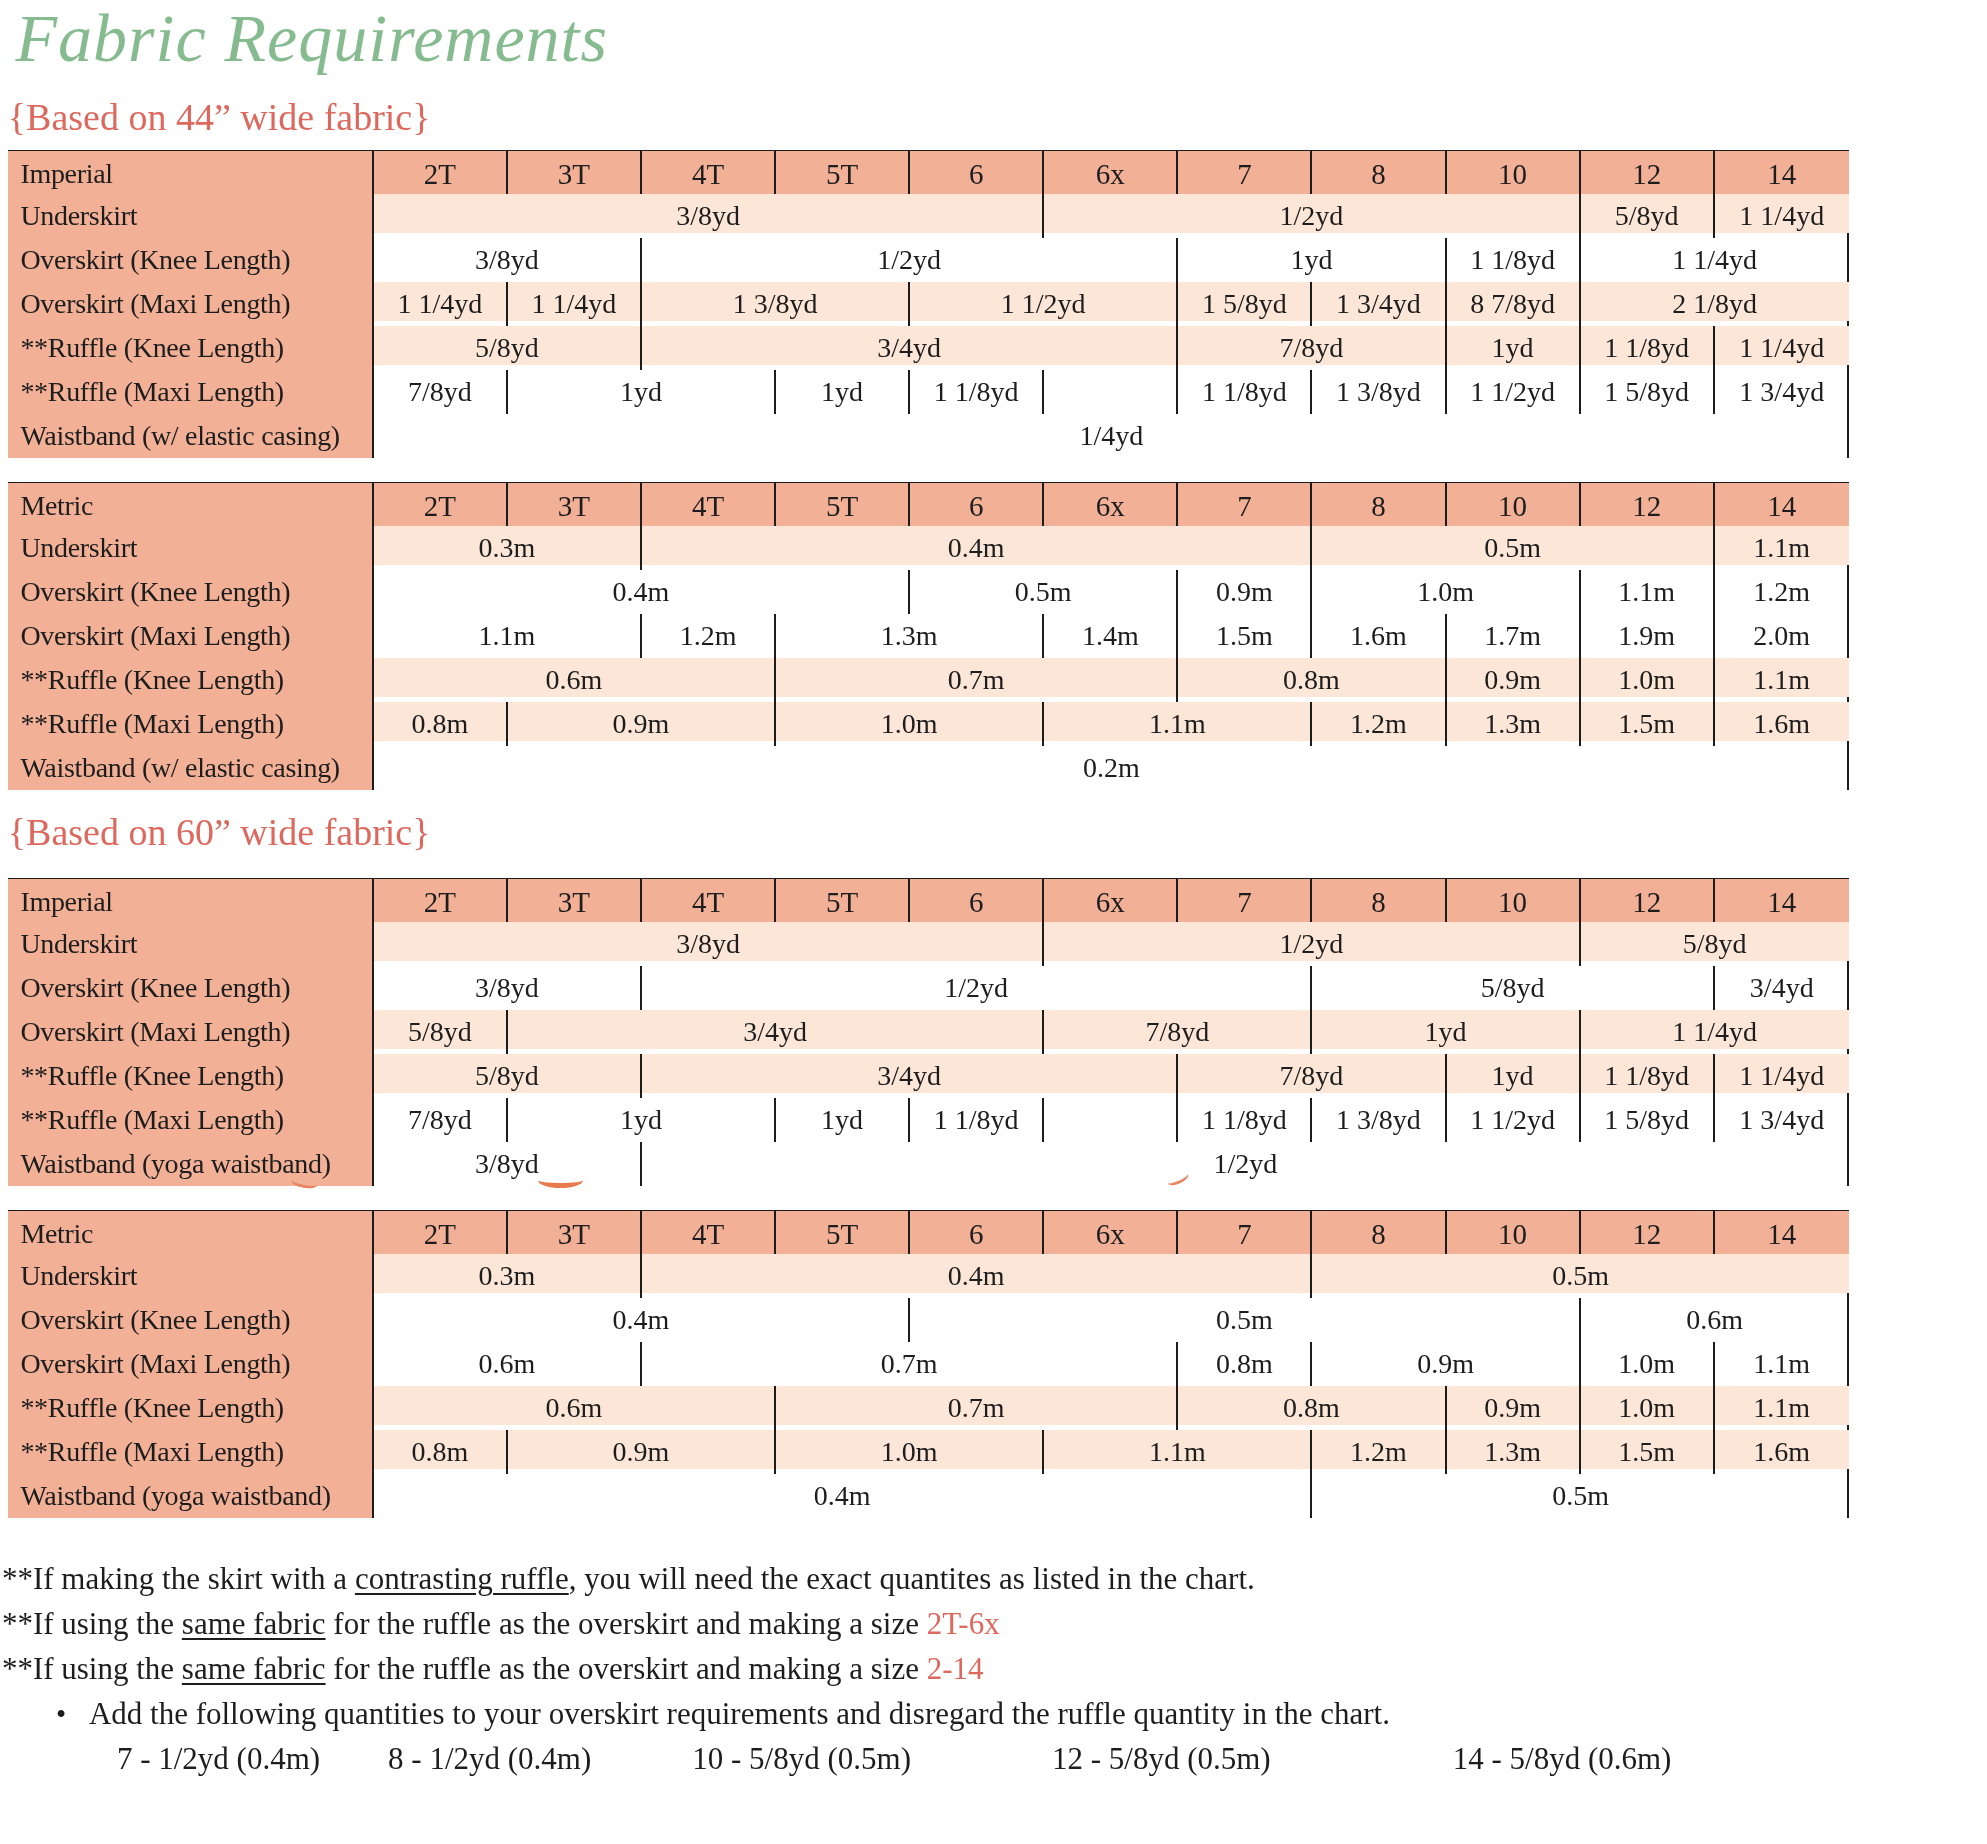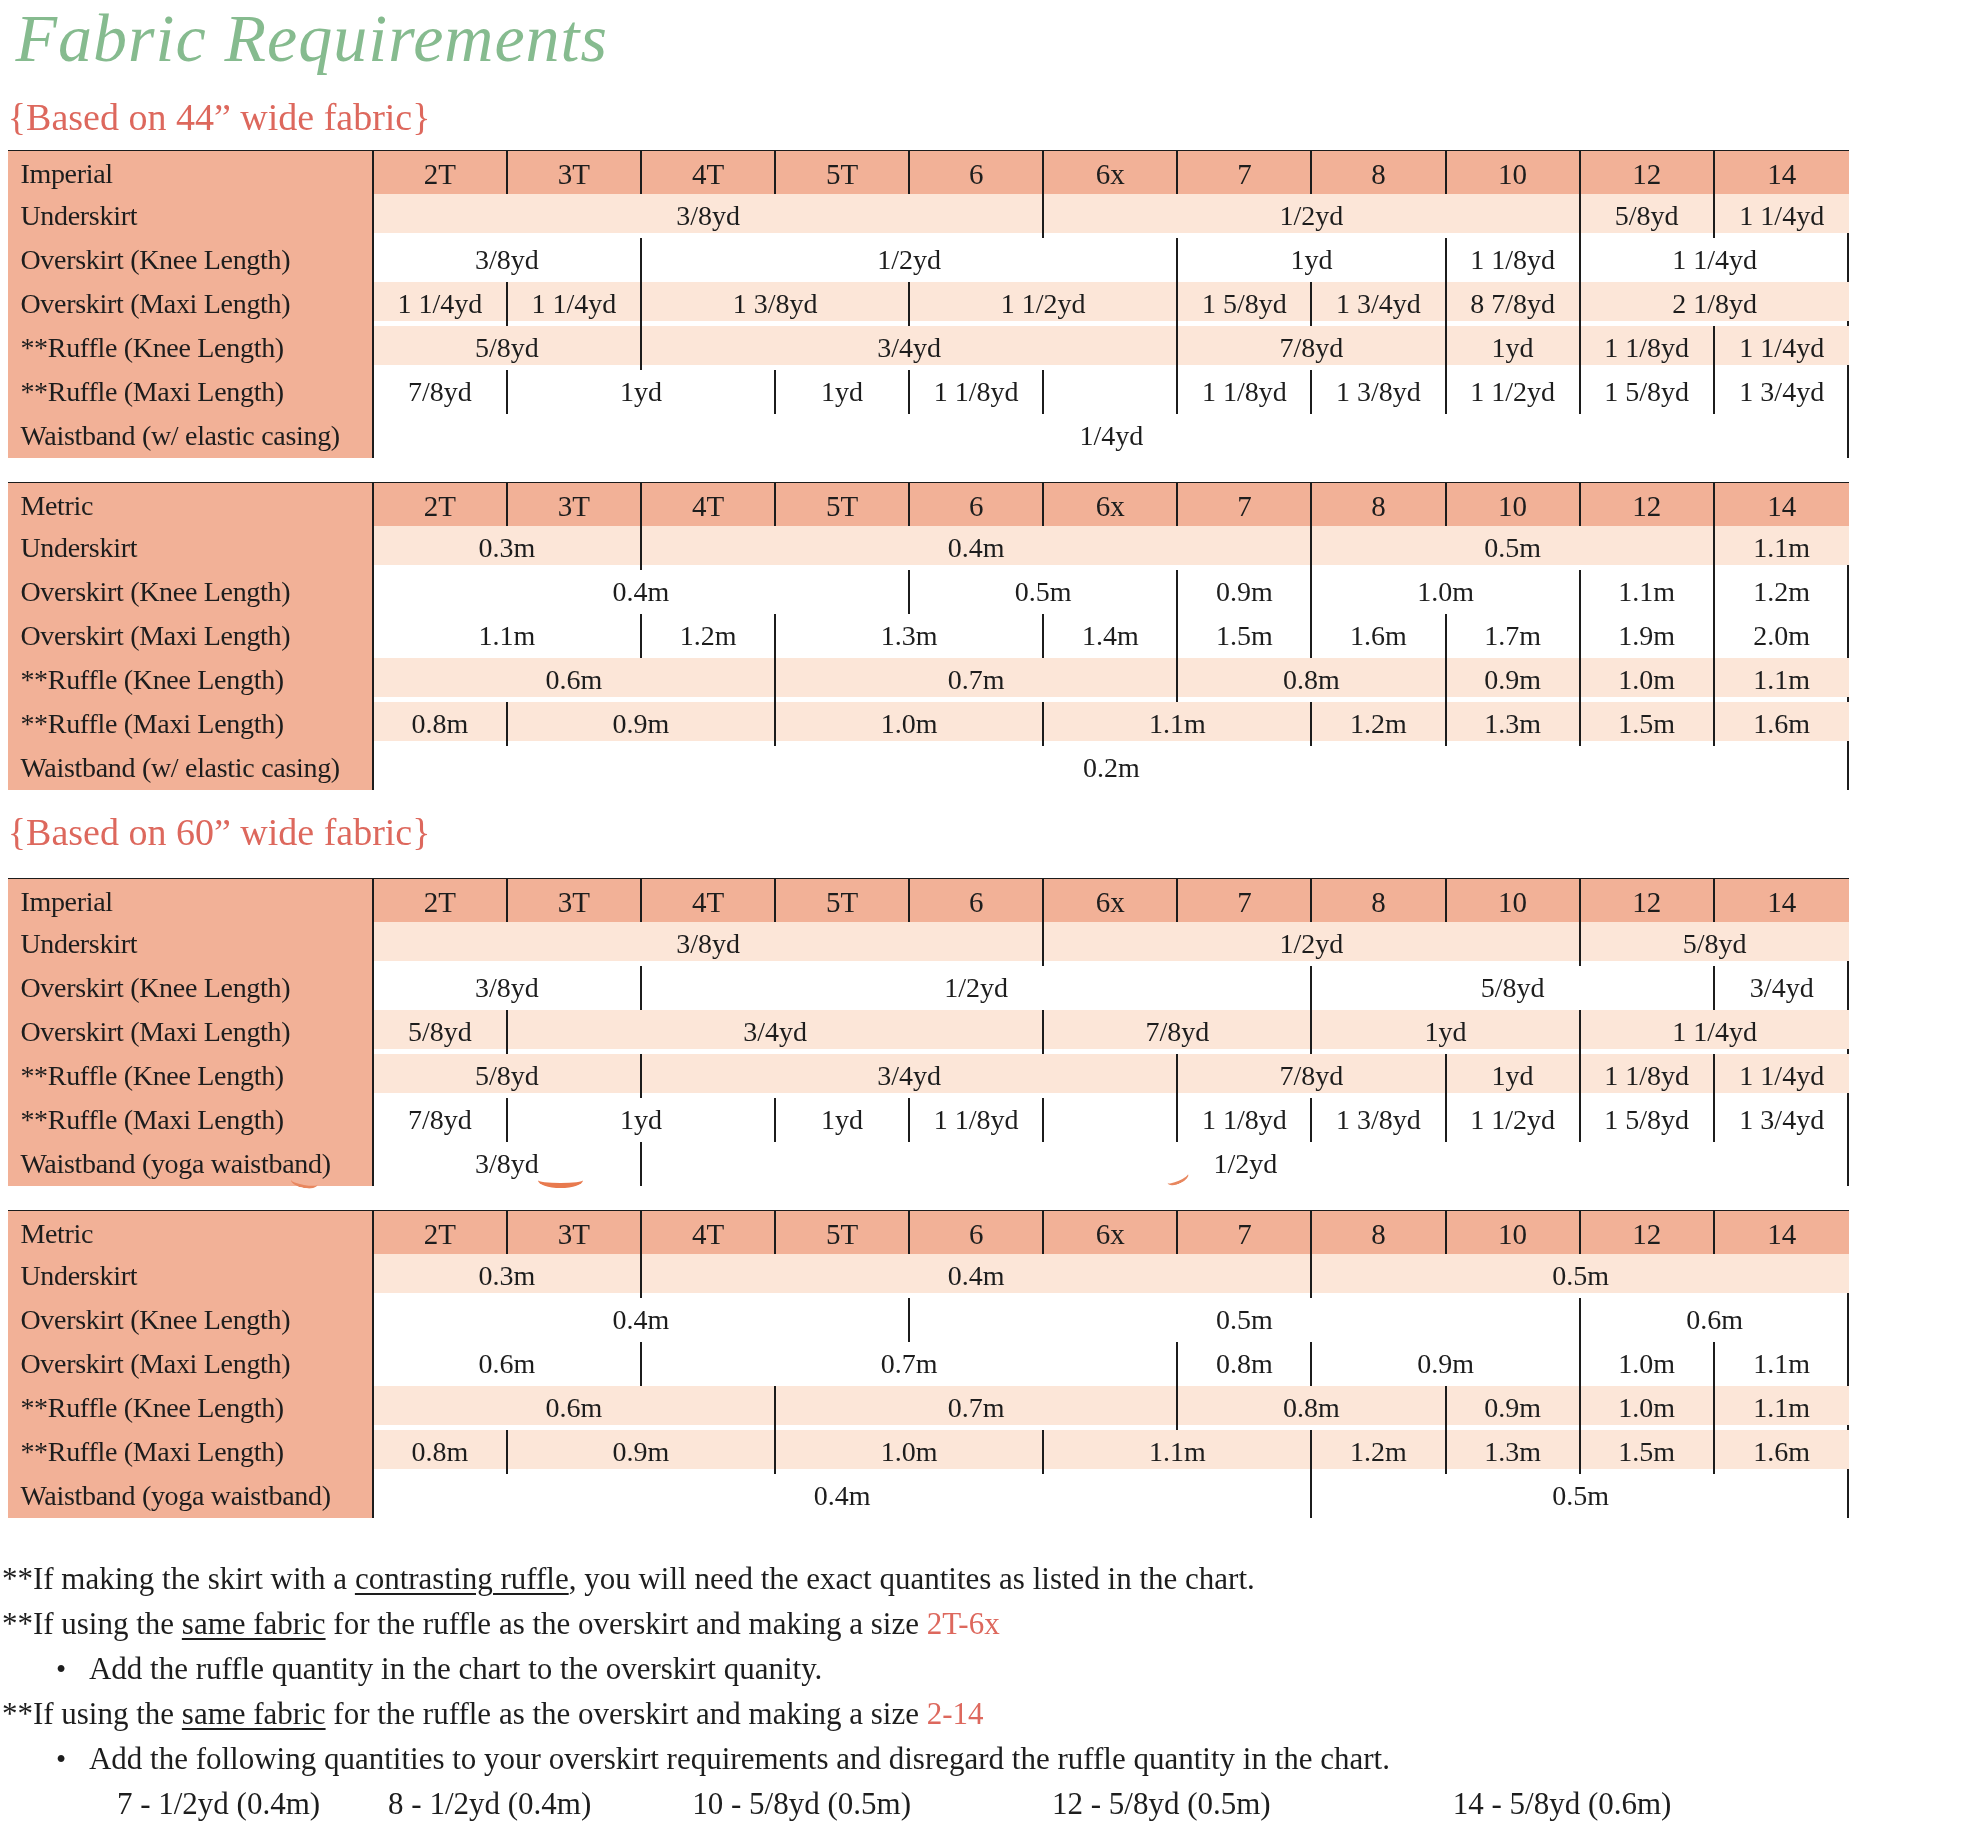--- a/index.html
+++ b/index.html
@@ -350,20 +350,19 @@
       </div>
     </div>
 
   <div class="stray" style="left:291px;top:1176px;width:27px;height:11.6px;border-bottom:3.9px solid #e8875f;border-radius:50%;transform:rotate(10deg);"></div>
   <div class="stray" style="left:538px;top:1172px;width:45px;height:15.5px;border-bottom:5.8px solid #e87a4e;border-radius:50%;"></div>
   <div class="stray" style="left:1166px;top:1172px;width:23px;height:11.6px;border-bottom:3.9px solid #e8875f;border-radius:50%;transform:rotate(-24deg);"></div>
 
   <div class="footnotes">
     <div class="fline"><span>**If making the skirt with a </span><span class="u">contrasting ruffle</span><span>, you will need the exact quantites as listed in the chart.</span></div>
     <div class="fline"><span>**If using the </span><span class="u">same fabric</span><span> for the ruffle as the overskirt and making a size </span><span class="accent">2T-6x</span></div>
-    <div class="fline bullet-line"><span class="bullet">•</span><span>Add the ruffle quantity in the chart to the overskirt quanity.</span></div>
     <div class="fline"><span>**If using the </span><span class="u">same fabric</span><span> for the ruffle as the overskirt and making a size </span><span class="accent">2-14</span></div>
     <div class="fline bullet-line"><span class="bullet">•</span><span>Add the following quantities to your overskirt requirements and disregard the ruffle quantity in the chart.</span></div>
     <div class="fline sizes"><span class="size-item">7 - 1/2yd (0.4m)</span><span class="size-item">8  - 1/2yd (0.4m)</span><span class="size-item">10 - 5/8yd (0.5m)</span><span class="size-item">12 - 5/8yd (0.5m)</span><span class="size-item">14 - 5/8yd (0.6m)</span></div>
   </div>
 
 </div>
 
 
 </body></html>

